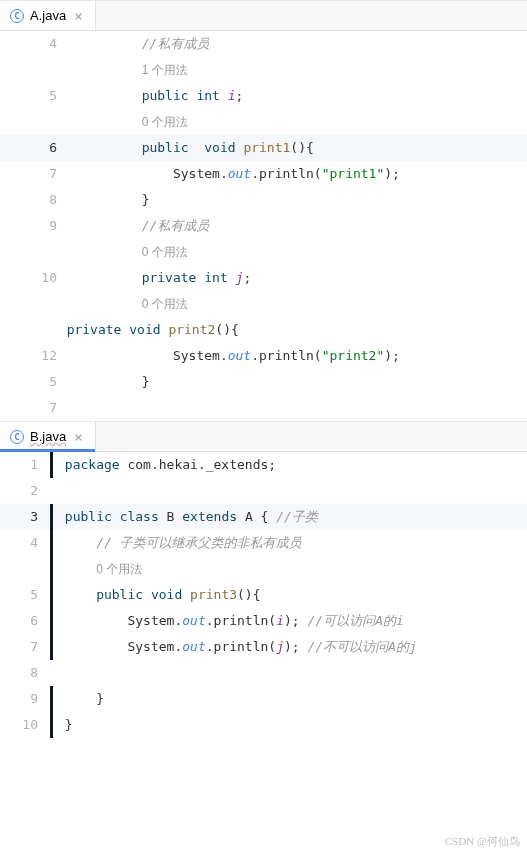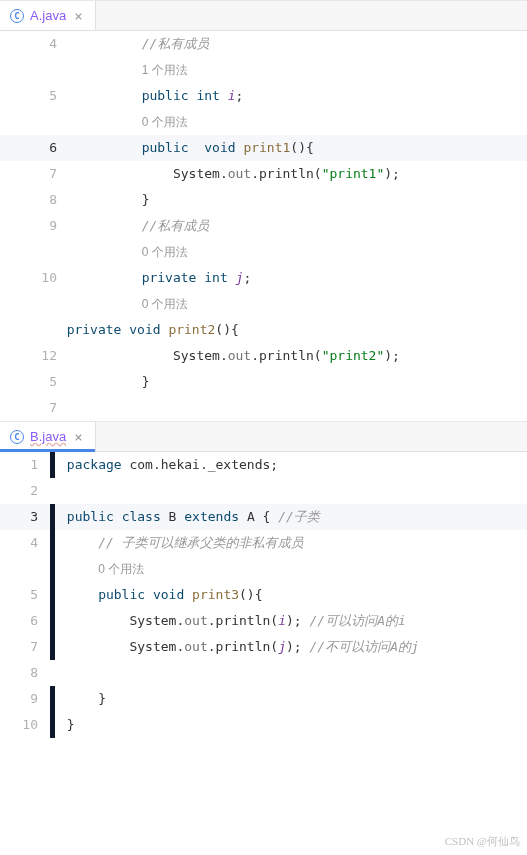--- a/index.html
+++ b/index.html
@@ -49,21 +49,21 @@
       border: 1.5px solid #4a86e8;
       display: flex;
       align-items: center;
       justify-content: center;
       font-size: 9px;
       color: #4a86e8;
       font-weight: bold;
       flex-shrink: 0;
     }
     .tab-label {
-      color: #8b5cf6;
+      color: #000000;
       font-family: sans-serif;
       font-size: 13px;
     }
     .tab-label.underline {
       text-decoration: underline wavy rgba(200,100,100,0.5);
     }
     .close-icon {
       color: #999;
       font-size: 14px;
       cursor: pointer;
@@ -90,31 +90,31 @@
       position: relative;
     }
     .line-content {
       flex: 1;
       white-space: pre;
       padding-left: 4px;
     }
     .kw { color: #0c4a6e; font-weight: 500; }
     .method-decl { color: #8a6d3b; }
     .field { color: #7a3e9d; font-style: italic; }
-    .static-field { color: #737373; }
+    .static-field { color: #3b82f6; font-style: italic; }
     .comment { color: #999; font-style: italic; }
     .string { color: #067d17; }
     .classname { color: #333; }
     .usage-hint {
       color: #999;
       font-size: 12px;
       font-family: sans-serif;
     }
     .border-right {
-      border-left: 5px solid #0f172a;
+      border-left: 3px solid #0f172a;
     }
     .bulb {
       display: inline-block;
       color: #f5a623;
       font-size: 14px;
       margin: 0 2px;
     }
     .watermark {
       position: fixed;
       bottom: 6px;

